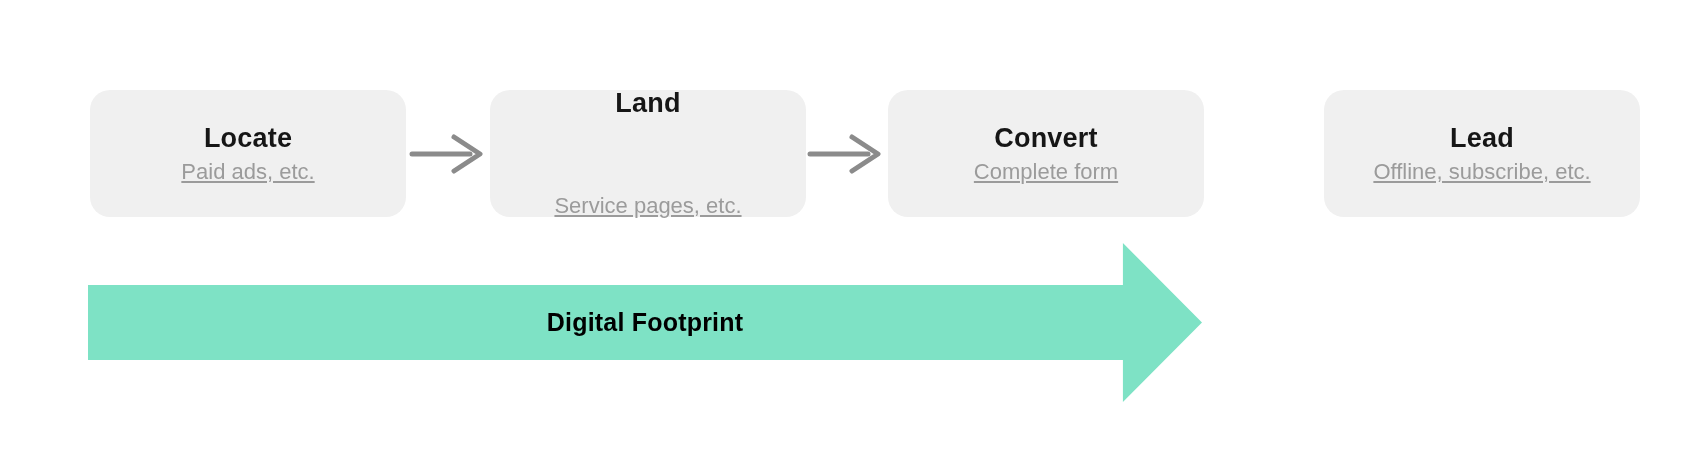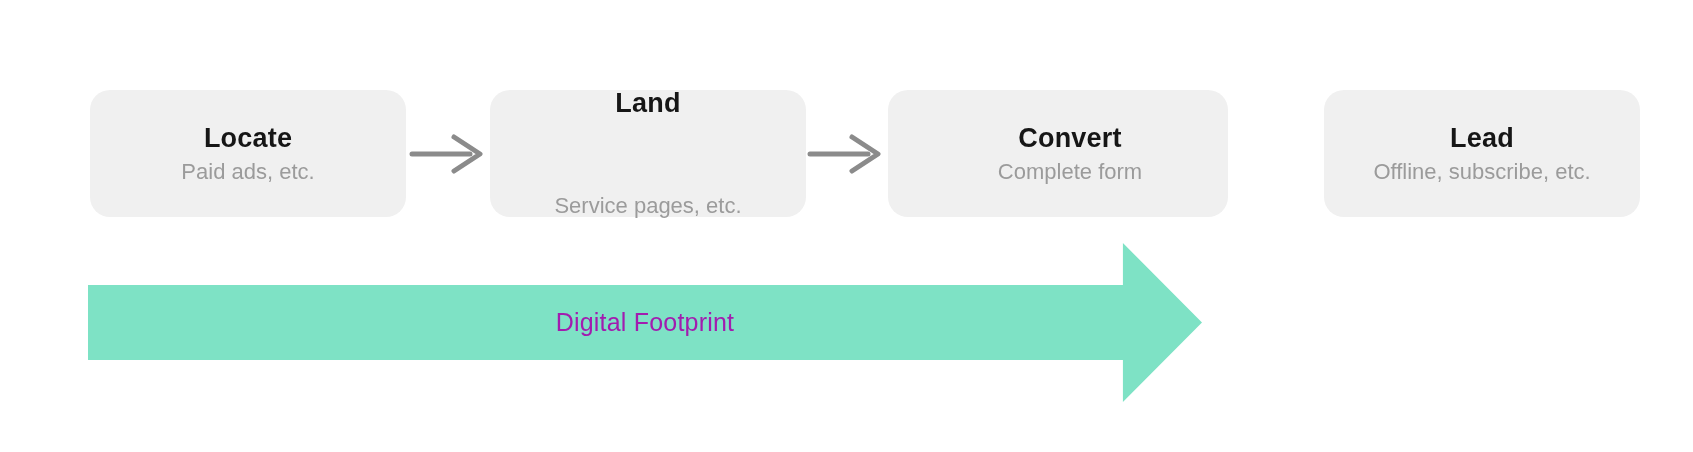--- a/index.html
+++ b/index.html
@@ -25,34 +25,35 @@
     border-radius: 20px;
     display: flex;
     flex-direction: column;
     align-items: center;
     justify-content: center;
     gap: 9px;
     text-align: center;
   }
   .stage.s1 { left: 90px; }
   .stage.s2 { left: 490px; justify-content: space-between; }
-  .stage.s3 { left: 888px; padding-left: 24px; }
+  .stage.s3 { left: 888px; }
   .stage.s4 { left: 1288px; margin-left: 36px; }
   .stage-title {
     font-size: 27px;
     font-weight: 700;
     color: #161616;
     line-height: 1;
     letter-spacing: 0.2px;
   }
   .stage-subtitle {
     font-size: 22px;
     font-weight: 400;
     color: #9b9b9b;
     line-height: 1;
+    text-decoration: underline;
   }
   
   .connector {
     position: absolute;
     top: 132px;
     width: 80px;
     height: 44px;
   }
   .connector.c1 { left: 408px; }
   .connector.c2 { left: 806px; }
@@ -78,22 +79,22 @@
     width: 1114px;
     clip-path: polygon(0 26.4%, 92.9% 26.4%, 92.9% 0, 100% 50%, 92.9% 100%, 92.9% 73.6%, 0 73.6%);
   }
   .phase-arrow.p2 {
     left: 1287px;
     width: 316px;
     clip-path: polygon(0 26.4%, 74.7% 26.4%, 74.7% 0, 100% 50%, 74.7% 100%, 74.7% 73.6%, 0 73.6%);
   }
   .phase-label {
     font-size: 25px;
-    font-weight: 400;
-    color: #a21caf;
+    font-weight: 700;
+    color: #000000;
     line-height: 1;
     letter-spacing: 0.2px;
   }
 </style>
 </head>
 <body>
 
 <div class="diagram">
 
   <div class="stage s1">

